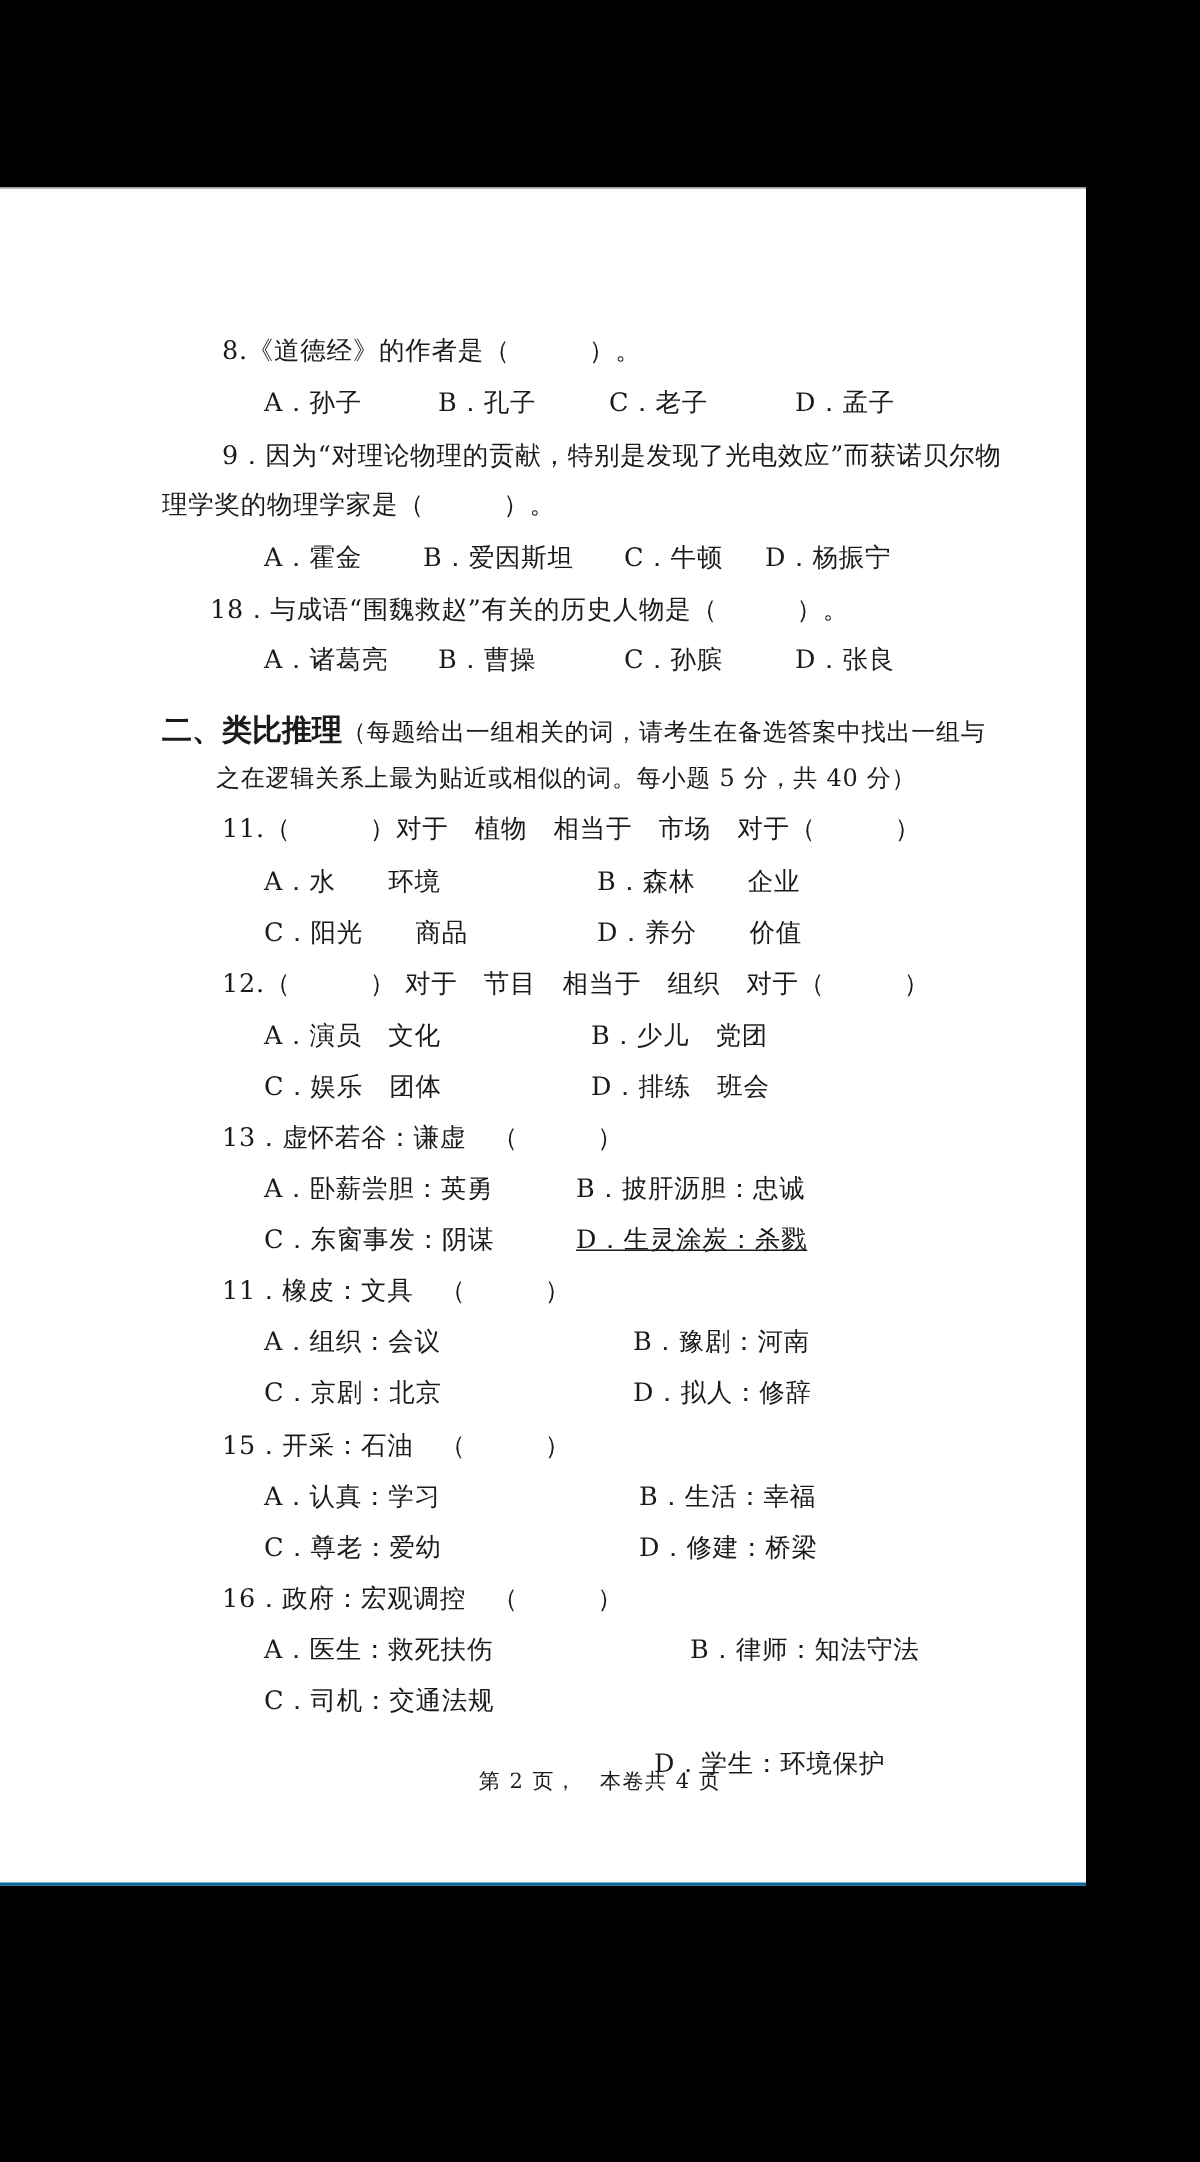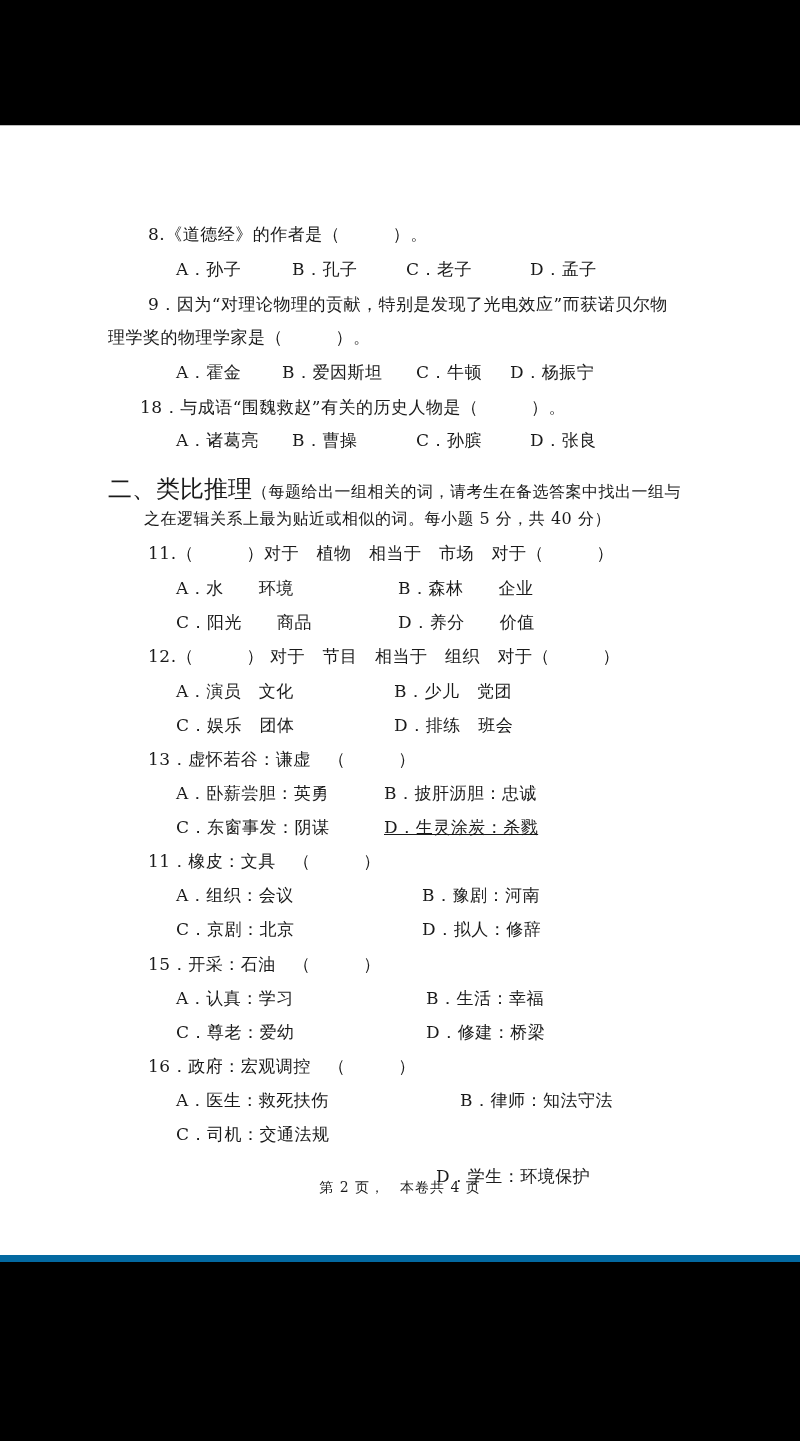--- a/index.html
+++ b/index.html
@@ -1,27 +1,27 @@
 <!DOCTYPE html>
 <html><head>
 <meta charset="utf-8">
 <style>
   html, body { margin:0; padding:0; }
   body {
     width:800px; height:1441px; background:#000; position:relative; overflow:hidden;
     font-family:"DejaVu Serif","Liberation Serif",serif; color:#1a1a1a;
   }
   .page {
-    position:absolute; left:0; top:125px; width:800px; height:1129px; background:#fff;
-    border-top:1px solid #bdbdbd; border-bottom:7px solid #0369a1;
+    position:absolute; left:0; top:125px; width:724px; height:1129px; background:#fff;
+    border-top:1px solid #bdbdbd; border-bottom:2px solid #0369a1;
   }
   .line { position:absolute; font-size:17px; line-height:22px; white-space:nowrap; letter-spacing:0.5px; }
   .opt { position:absolute; font-size:17px; line-height:22px; white-space:nowrap; letter-spacing:0.5px; }
   .heading { position:absolute; white-space:nowrap; }
-  .heading .h-main { font-family:"DejaVu Sans","Liberation Sans",sans-serif; font-weight:normal; font-size:24px; }
+  .heading .h-main { font-family:"DejaVu Sans","Liberation Sans",sans-serif; font-weight:bold; font-size:20px; }
   .heading .h-note { font-size:16px; letter-spacing:0.5px; }
   .note2 { position:absolute; font-size:16px; white-space:nowrap; letter-spacing:0.5px; }
   .footer { position:absolute; left:0; width:800px; text-align:center; font-size:14px; letter-spacing:1px; }
 </style>
 </head>
 <body>
 
 <div class="page">
 
   <div class="line" style="left:148px;top:97px;">8.《道德经》的作者是（　　　）。</div>

